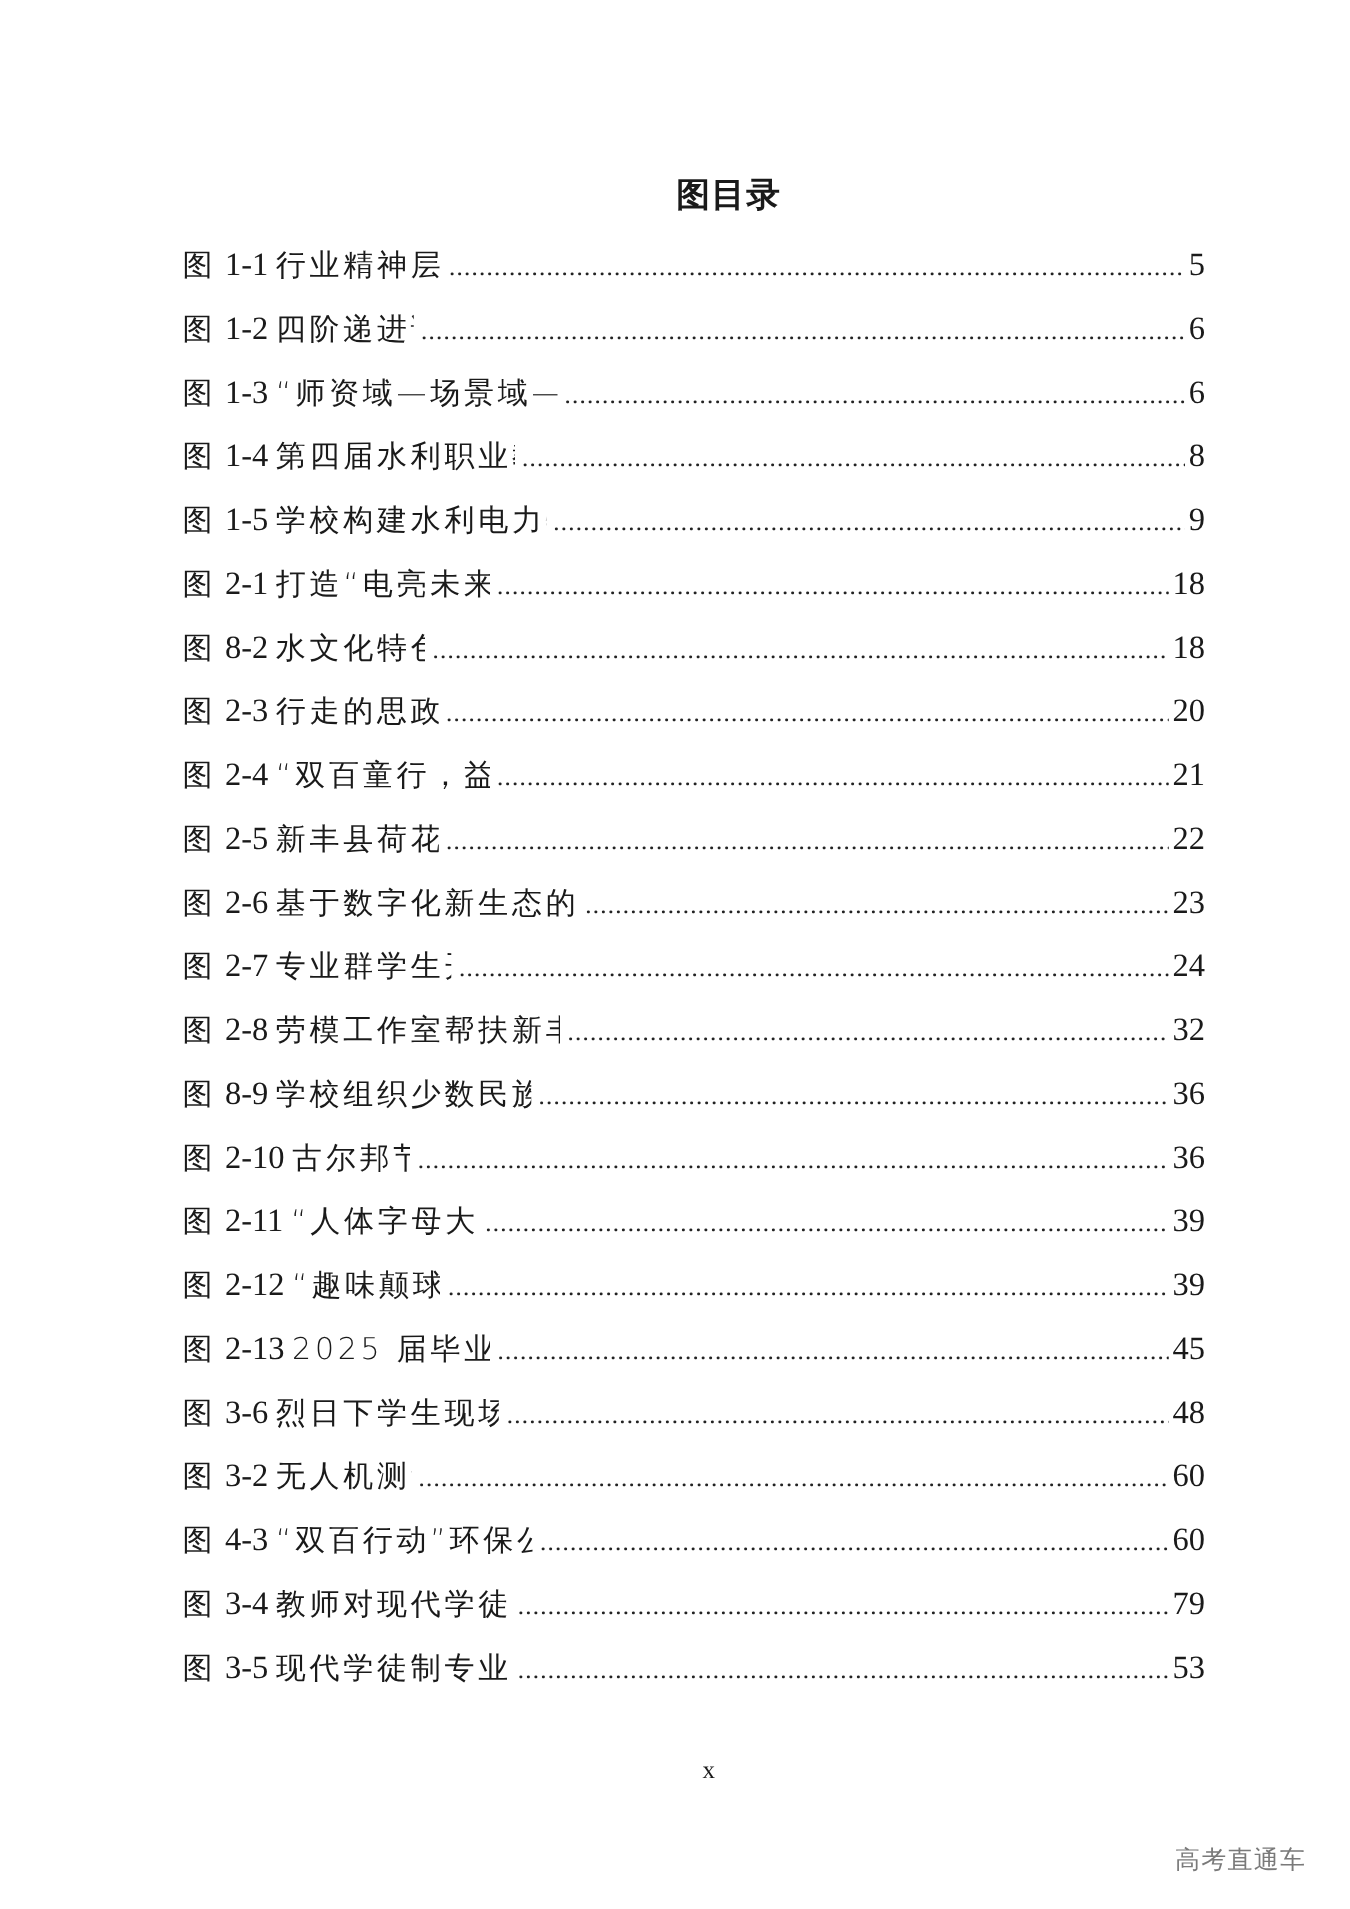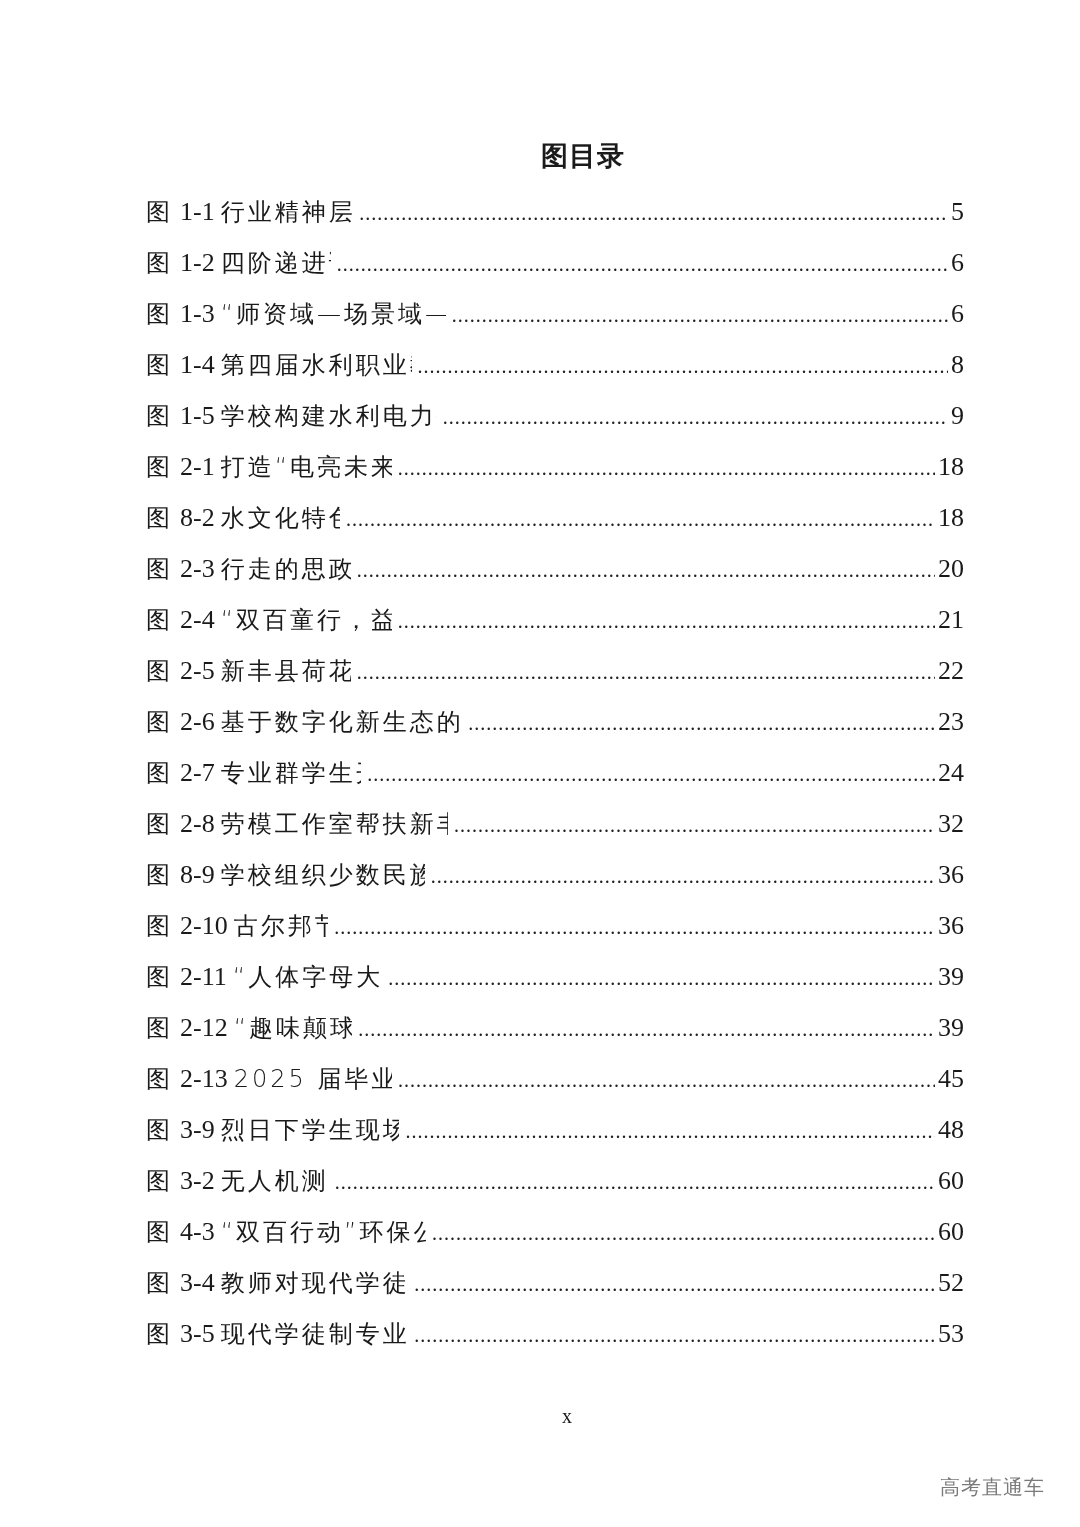--- a/index.html
+++ b/index.html
@@ -230,21 +230,21 @@
   </li>
     <li class="toc-row">
     <span class="toc-prefix">图</span>
     <span class="toc-num">2-13</span>
     <span class="toc-label">2025 届毕业生就业地域流向</span>
     <span class="toc-leader"></span>
     <span class="toc-page">45</span>
   </li>
     <li class="toc-row">
     <span class="toc-prefix">图</span>
-    <span class="toc-num">3-9</span>
+    <span class="toc-num">3-6</span>
     <span class="toc-label">烈日下学生现场进行河道断面测量</span>
     <span class="toc-leader"></span>
     <span class="toc-page">48</span>
   </li>
     <li class="toc-row">
     <span class="toc-prefix">图</span>
     <span class="toc-num">3-2</span>
     <span class="toc-label">无人机测量前调试</span>
     <span class="toc-leader"></span>
     <span class="toc-page">60</span>
@@ -254,21 +254,21 @@
     <span class="toc-num">4-3</span>
     <span class="toc-label">“双百行动”环保公益培训新丰县专场活动</span>
     <span class="toc-leader"></span>
     <span class="toc-page">60</span>
   </li>
     <li class="toc-row">
     <span class="toc-prefix">图</span>
     <span class="toc-num">3-4</span>
     <span class="toc-label">教师对现代学徒制专业学员进行指导</span>
     <span class="toc-leader"></span>
-    <span class="toc-page">52</span>
+    <span class="toc-page">79</span>
   </li>
     <li class="toc-row">
     <span class="toc-prefix">图</span>
     <span class="toc-num">3-5</span>
     <span class="toc-label">现代学徒制专业学员在企业开展实操</span>
     <span class="toc-leader"></span>
     <span class="toc-page">53</span>
   </li>
   </ul>
 

